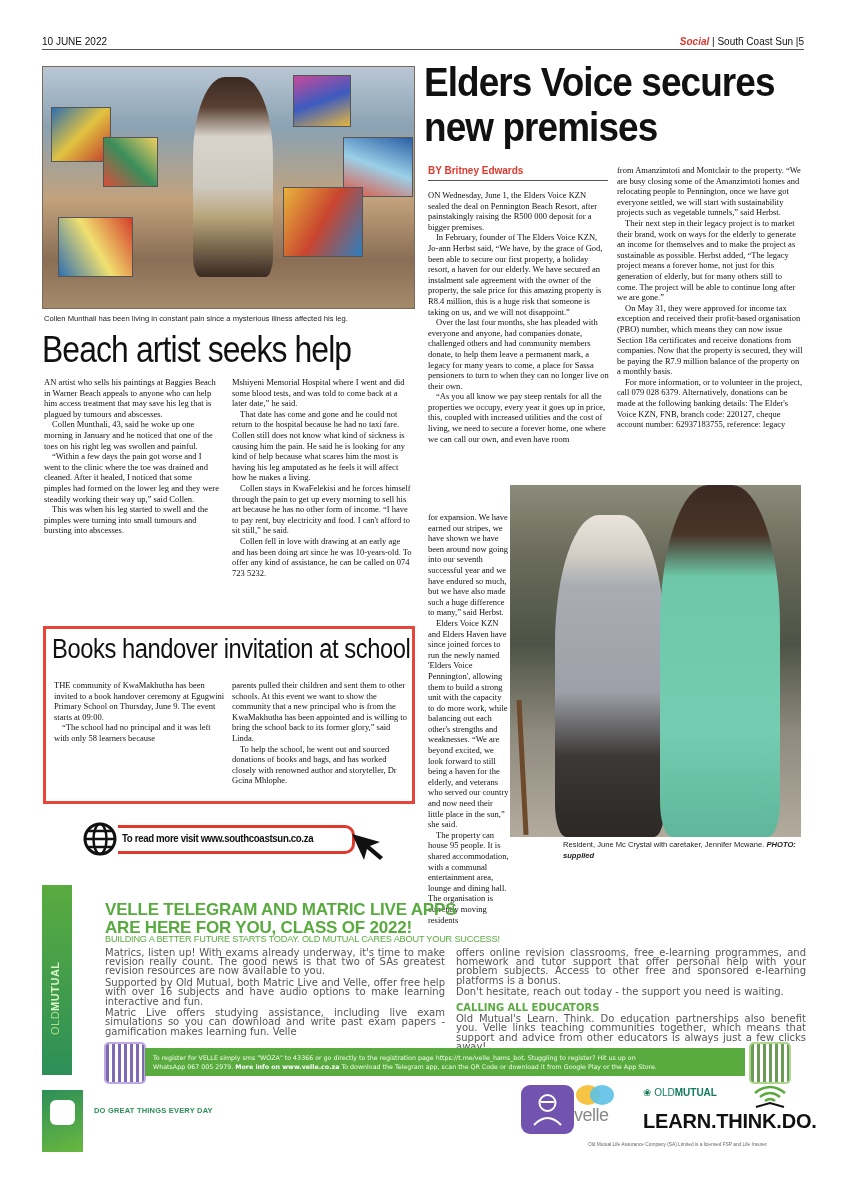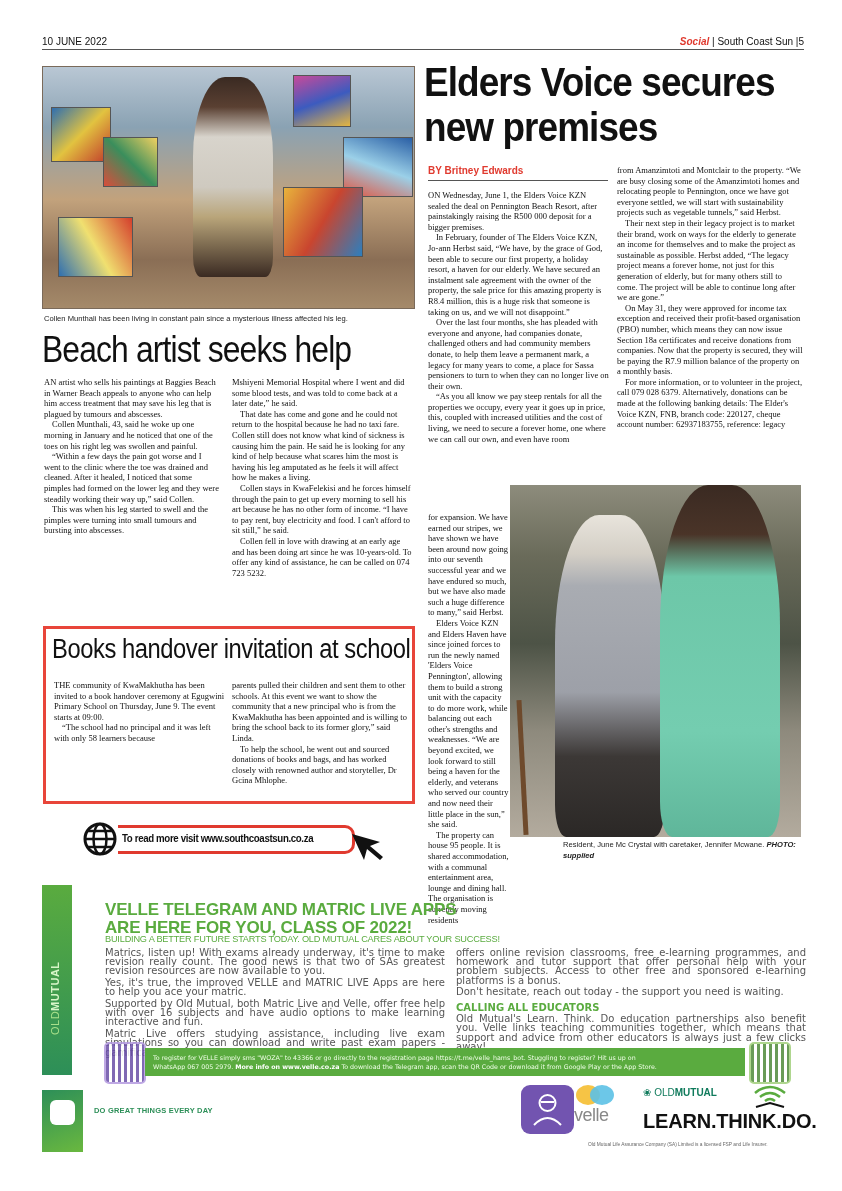--- a/index.html
+++ b/index.html
@@ -164,21 +164,20 @@
     <div class="ad-stripe-label"><span>OLD</span><b>MUTUAL</b></div>
   </div>
   <div class="ad-title">
     <div>VELLE TELEGRAM AND MATRIC LIVE APPS</div>
     <div>ARE HERE FOR YOU, CLASS OF 2022!</div>
   </div>
   <div class="ad-sub">BUILDING A BETTER FUTURE STARTS TODAY. OLD MUTUAL CARES ABOUT YOUR SUCCESS!</div>
 
   <div class="ad-col" style="left:63px;top:63px;width:340px;">
     <p>Matrics, listen up! With exams already underway, it's time to make revision really count. The good news is that two of SAs greatest revision resources are now available to you.</p>
-    <p>Yes, it's true, the improved VELLE and MATRIC LIVE Apps are here to help you ace your matric.</p>
     <p>Supported by Old Mutual, both Matric Live and Velle, offer free help with over 16 subjects and have audio options to make learning interactive and fun.</p>
     <p>Matric Live offers studying assistance, including live exam simulations so you can download and write past exam papers - gamification makes learning fun. Velle</p>
   </div>
   <div class="ad-col" style="left:414px;top:63px;width:350px;">
     <p>offers online revision classrooms, free e-learning programmes, and homework and tutor support that offer personal help with your problem subjects. Access to other free and sponsored e-learning platforms is a bonus.</p>
     <p>Don't hesitate, reach out today - the support you need is waiting.</p>
     <p class="heading">CALLING ALL EDUCATORS</p>
     <p>Old Mutual's Learn. Think. Do education partnerships also benefit you. Velle links teaching communities together, which means that support and advice from other educators is always just a few clicks away!</p>
   </div>
 

